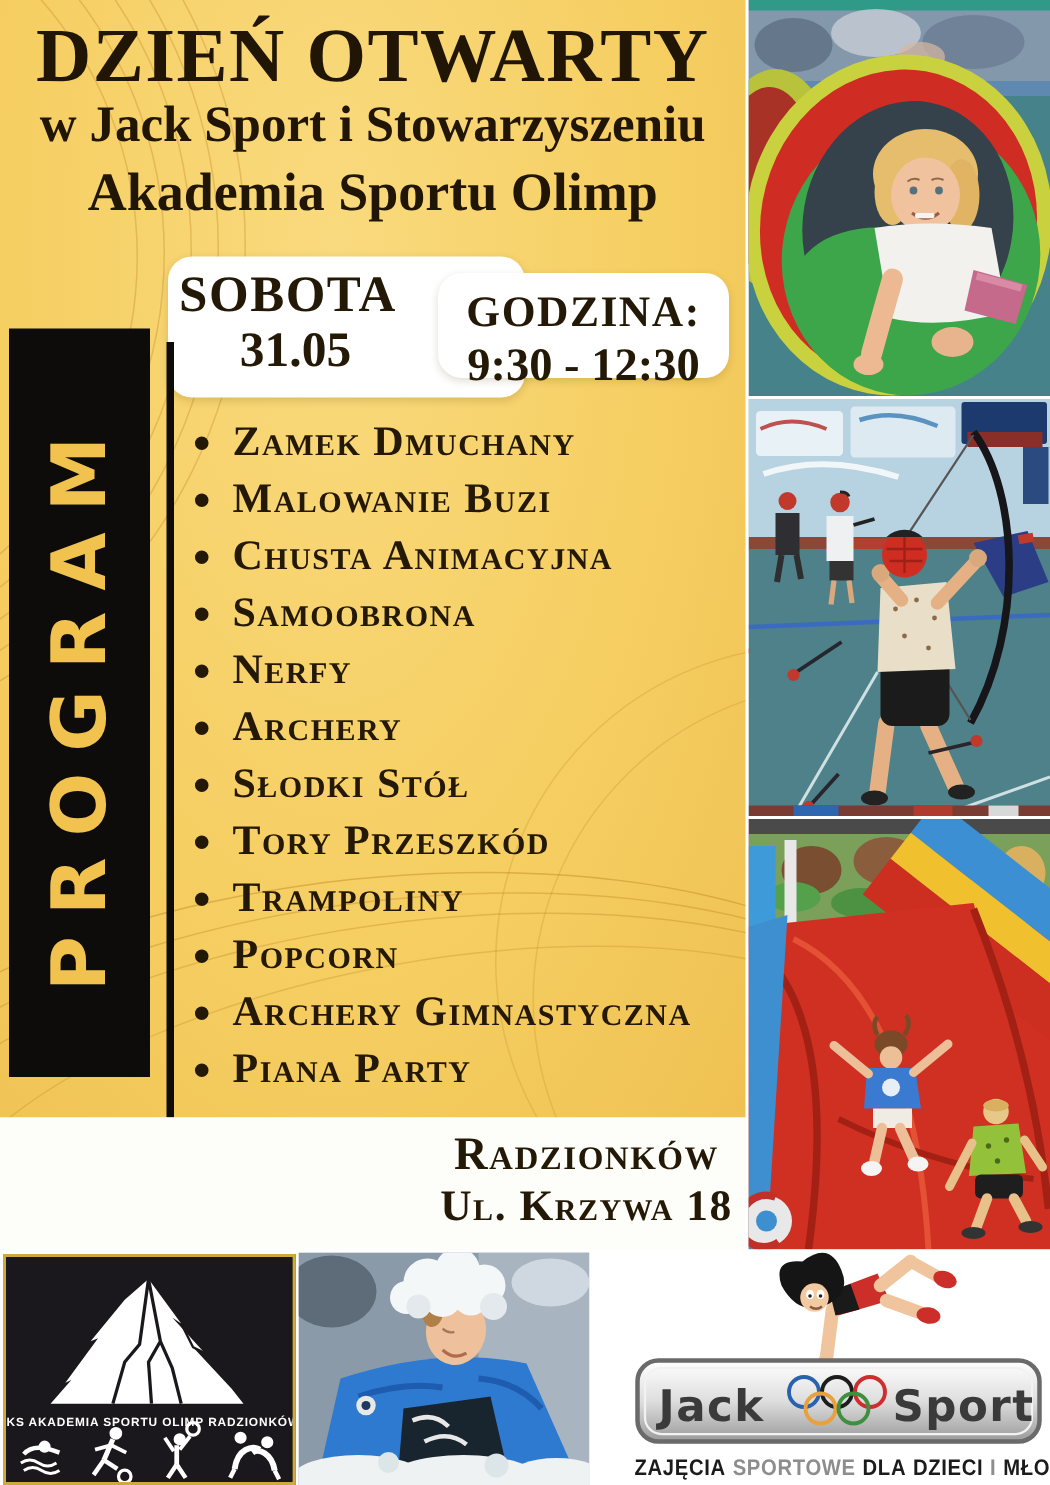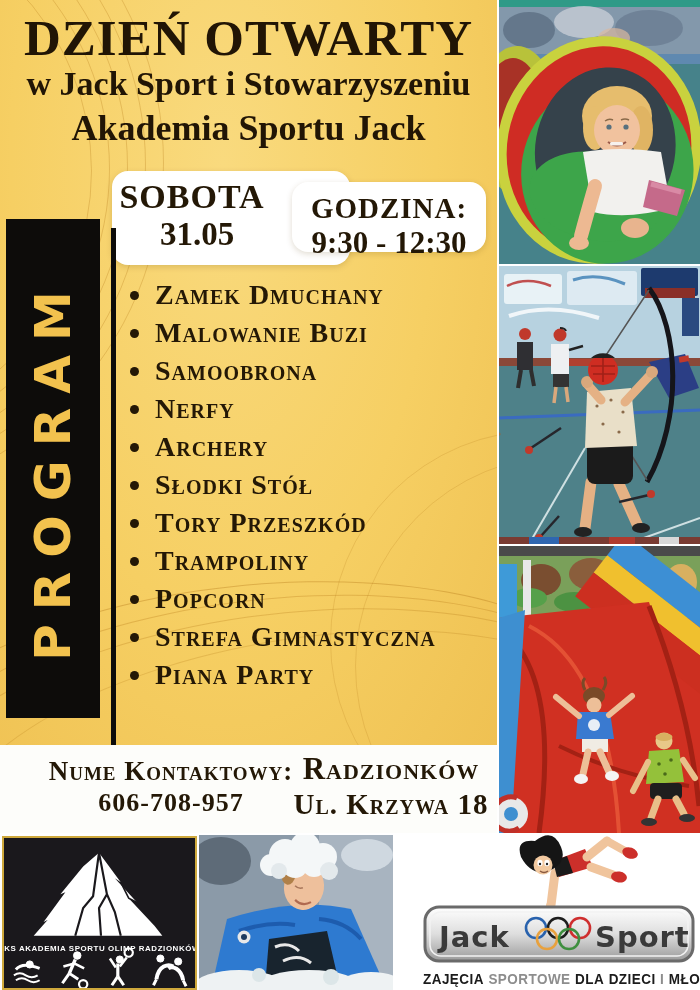--- a/index.html
+++ b/index.html
@@ -92,21 +92,21 @@
     <div class="arc b1"></div>
     <div class="arc b2"></div>
     <div class="arc b3"></div>
     <div class="arc b4"></div>
     <div class="arc c1"></div>
     <div class="arc c2"></div>
 
     <div class="abs title-block">
       <div class="t1">DZIEŃ OTWARTY</div>
       <div class="t2">w Jack Sport i Stowarzyszeniu</div>
-      <div class="t3">Akademia Sportu Jack</div>
+      <div class="t3">Akademia Sportu Olimp</div>
     </div>
 
     <div class="abs wbox box-sobota">
       <div class="sobota-day">SOBOTA</div>
       <div class="sobota-date">31.05</div>
     </div>
     <div class="abs wbox box-godzina">
       <div class="godzina-label">GODZINA:</div>
       <div class="godzina-time">9:30 - 12:30</div>
     </div>
@@ -120,20 +120,24 @@
       <li>
           <span class="dot"></span>
           <span>Zamek Dmuchany</span>
         </li>
       <li>
           <span class="dot"></span>
           <span>Malowanie Buzi</span>
         </li>
       <li>
           <span class="dot"></span>
+          <span>Chusta Animacyjna</span>
+        </li>
+      <li>
+          <span class="dot"></span>
           <span>Samoobrona</span>
         </li>
       <li>
           <span class="dot"></span>
           <span>Nerfy</span>
         </li>
       <li>
           <span class="dot"></span>
           <span>Archery</span>
         </li>
@@ -148,34 +152,30 @@
       <li>
           <span class="dot"></span>
           <span>Trampoliny</span>
         </li>
       <li>
           <span class="dot"></span>
           <span>Popcorn</span>
         </li>
       <li>
           <span class="dot"></span>
-          <span>Strefa Gimnastyczna</span>
+          <span>Archery Gimnastyczna</span>
         </li>
       <li>
           <span class="dot"></span>
           <span>Piana Party</span>
         </li>
     </ul>
   </div>
 
   <div class="abs contact-band">
-    <div class="c-left">
-      <div class="c-label">Nume Kontaktowy:</div>
-      <div class="c-phone">606-708-957</div>
-    </div>
     <div class="c-right">
       <div class="c-city">Radzionków</div>
       <div class="c-street">Ul. Krzywa 18</div>
     </div>
   </div>
 
   <div class="photo photo1">
     <svg viewBox="0 0 201 264" preserveAspectRatio="none">
       <rect x="0" y="0" width="201" height="264" fill="#46828a"></rect>
       <rect x="0" y="0" width="201" height="64" fill="#8398ab"></rect>

